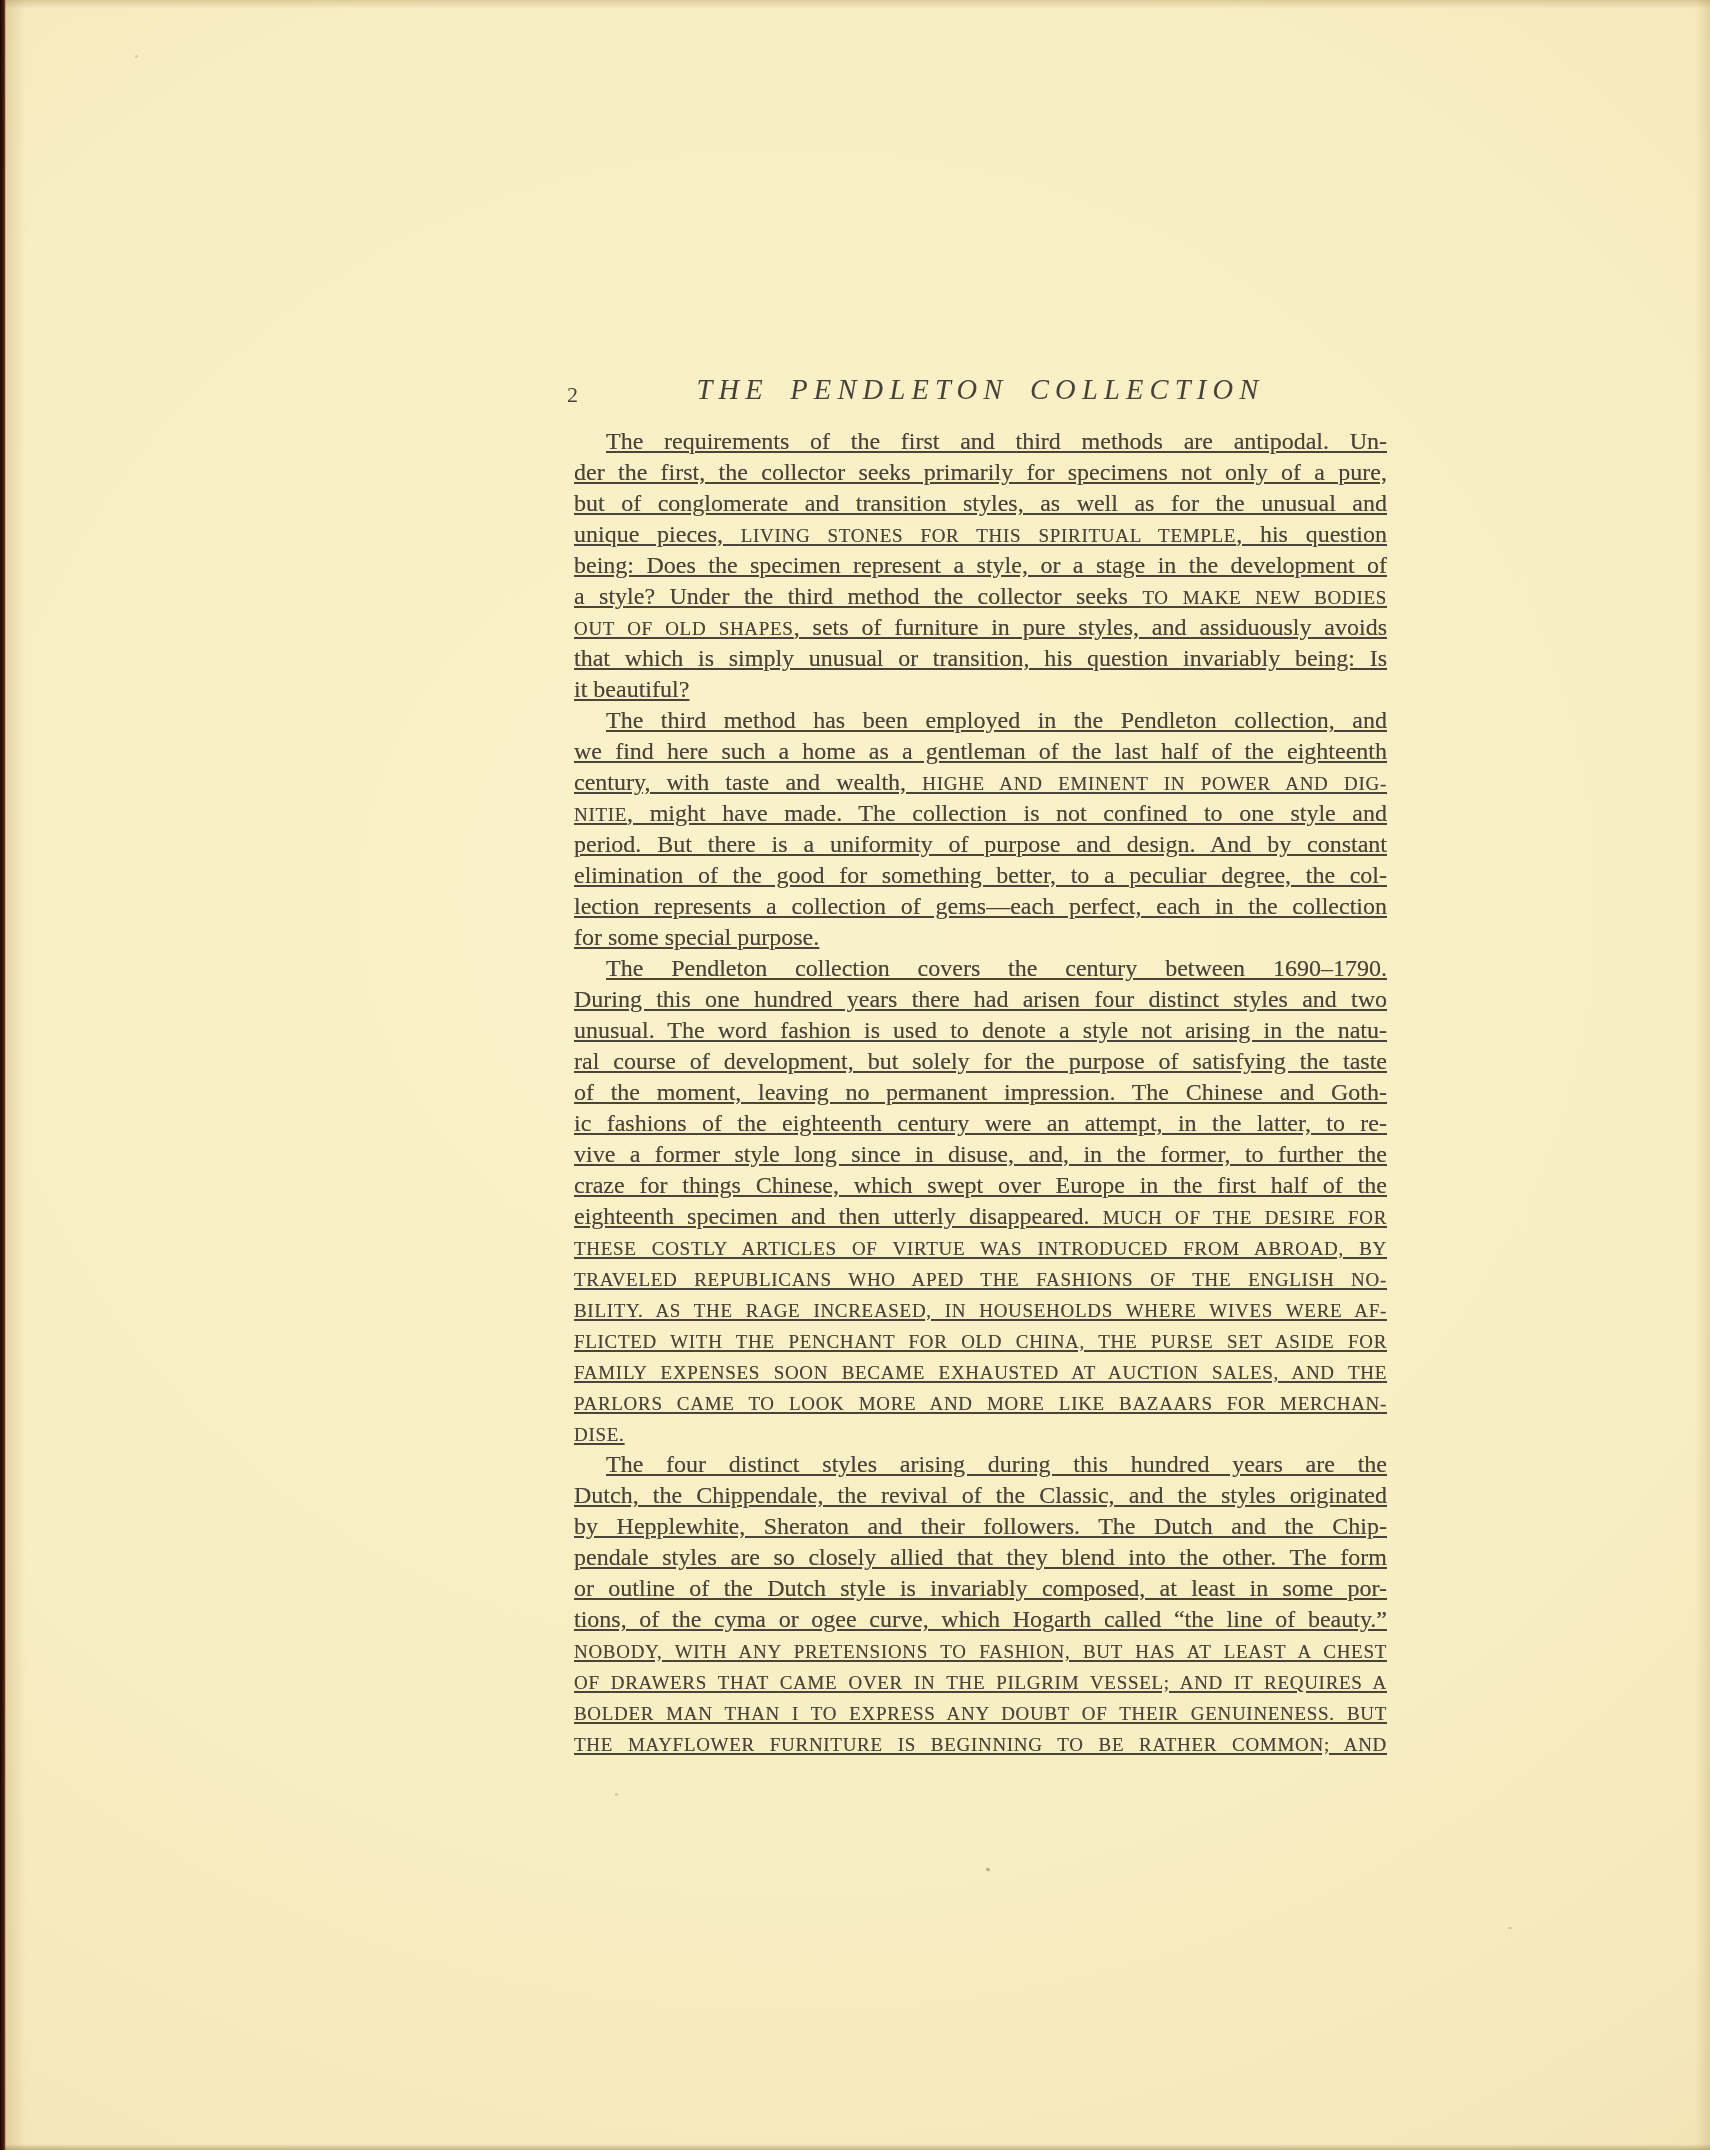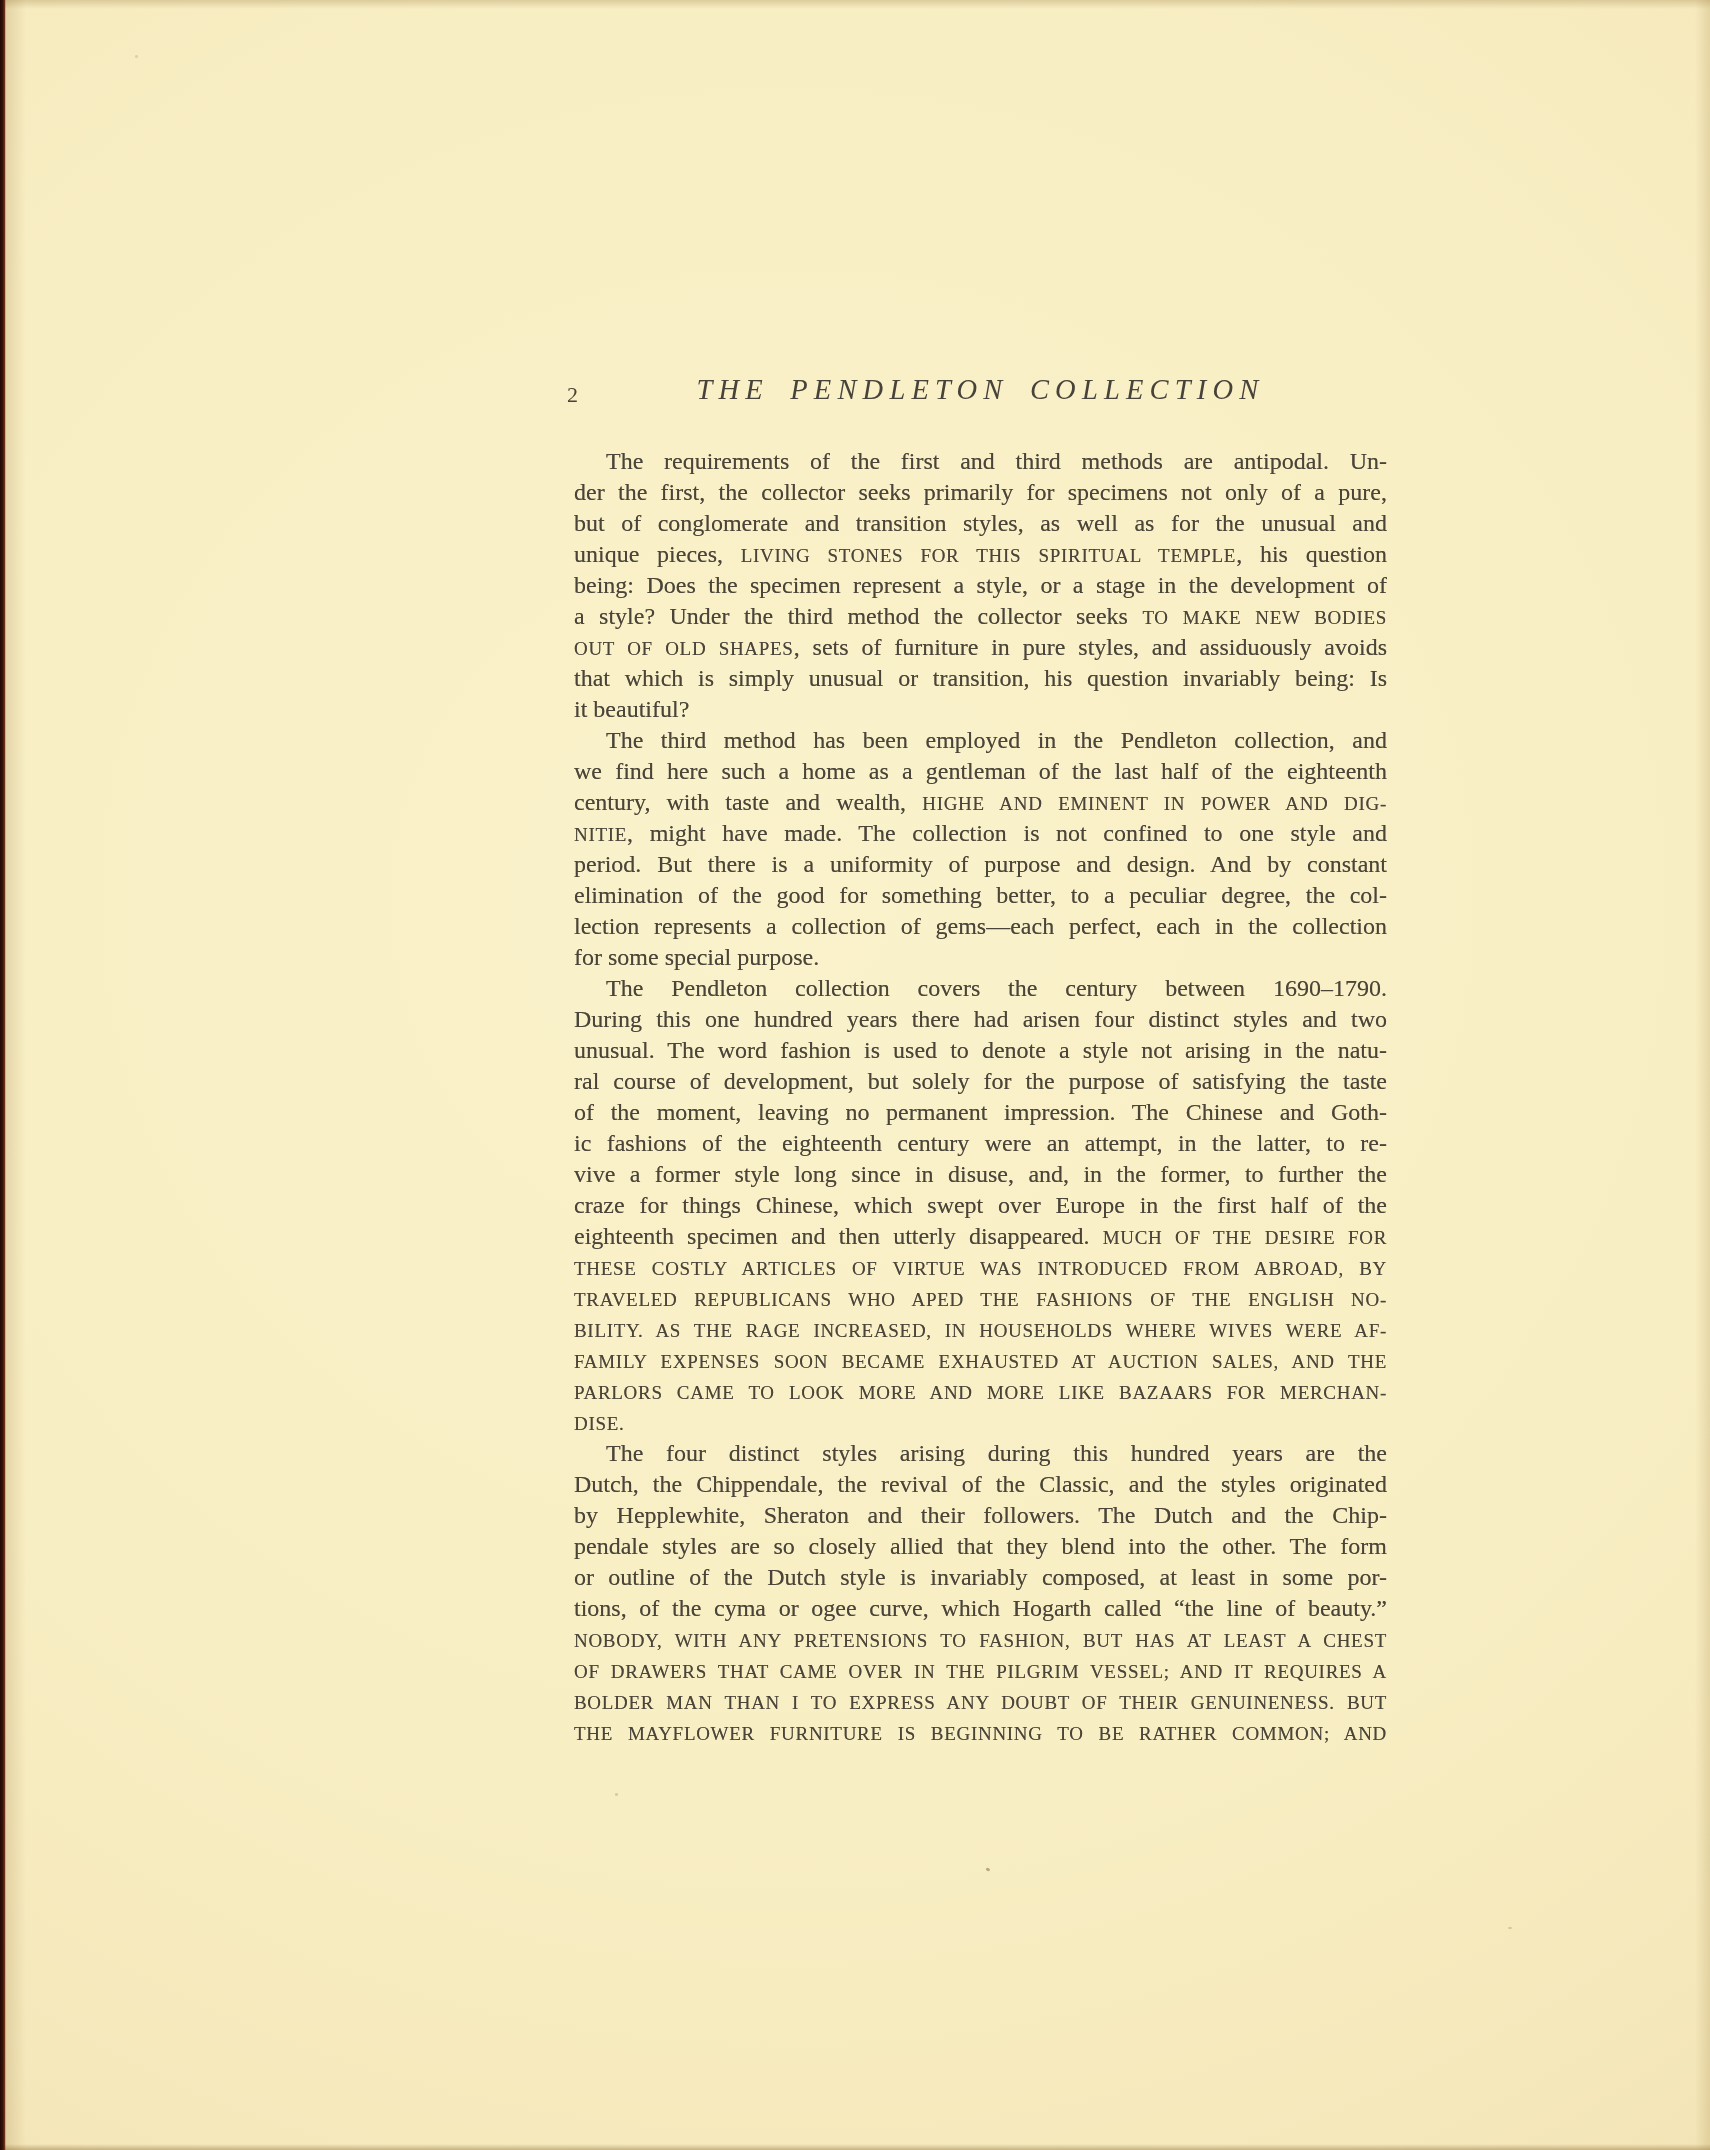--- a/index.html
+++ b/index.html
@@ -52,24 +52,25 @@
   }
   .running-title {
     position: absolute; left: 0; right: 0; top: 0; text-align: center;
     font-style: italic; font-size: 28.5px; line-height: 1;
     letter-spacing: 6.2px; word-spacing: 8px; white-space: nowrap;
     color: #48433a;
   }
 
   
   .text-block {
-    position: absolute; left: 574px; top: 446px; width: 813px;
+    position: absolute; left: 574px; top: 426px; width: 813px;
     color: #4a4439;
     font-size: 24px; line-height: 31px;
     text-shadow: 0 0 0.4px rgba(74,68,57,.55);
+    text-decoration: underline;
   }
   .line { text-align: justify; height: 31px; overflow: visible; }
   .line.fill { text-align-last: justify; }
   .line.indent { text-indent: 32px; }
   .sc { font-size: 19px; letter-spacing: 0.7px; }
 </style>
 </head>
 <body>
 
 <div class="page">
@@ -117,20 +118,21 @@
         <div class="line fill"><span>unusual. The word fashion is used to denote a style not arising in the natu-</span></div>
         <div class="line fill"><span>ral course of development, but solely for the purpose of satisfying the taste</span></div>
         <div class="line fill"><span>of the moment, leaving no permanent impression. The Chinese and Goth-</span></div>
         <div class="line fill"><span>ic fashions of the eighteenth century were an attempt, in the latter, to re-</span></div>
         <div class="line fill"><span>vive a former style long since in disuse, and, in the former, to further the</span></div>
         <div class="line fill"><span>craze for things Chinese, which swept over Europe in the first half of the</span></div>
         <div class="line fill"><span>eighteenth specimen and then utterly disappeared. </span><span class="sc">MUCH OF THE DESIRE FOR</span></div>
         <div class="line fill"><span class="sc">THESE COSTLY ARTICLES OF VIRTUE WAS INTRODUCED FROM ABROAD, BY</span></div>
         <div class="line fill"><span class="sc">TRAVELED REPUBLICANS WHO APED THE FASHIONS OF THE ENGLISH NO-</span></div>
         <div class="line fill"><span class="sc">BILITY. AS THE RAGE INCREASED, IN HOUSEHOLDS WHERE WIVES WERE AF-</span></div>
+        <div class="line fill"><span class="sc">FLICTED WITH THE PENCHANT FOR OLD CHINA, THE PURSE SET ASIDE FOR</span></div>
         <div class="line fill"><span class="sc">FAMILY EXPENSES SOON BECAME EXHAUSTED AT AUCTION SALES, AND THE</span></div>
         <div class="line fill"><span class="sc">PARLORS CAME TO LOOK MORE AND MORE LIKE BAZAARS FOR MERCHAN-</span></div>
         <div class="line"><span class="sc">DISE.</span></div>
       </div>
       <div>
         <div class="line fill indent"><span>The four distinct styles arising during this hundred years are the</span></div>
         <div class="line fill"><span>Dutch, the Chippendale, the revival of the Classic, and the styles originated</span></div>
         <div class="line fill"><span>by Hepplewhite, Sheraton and their followers. The Dutch and the Chip-</span></div>
         <div class="line fill"><span>pendale styles are so closely allied that they blend into the other. The form</span></div>
         <div class="line fill"><span>or outline of the Dutch style is invariably composed, at least in some por-</span></div>

